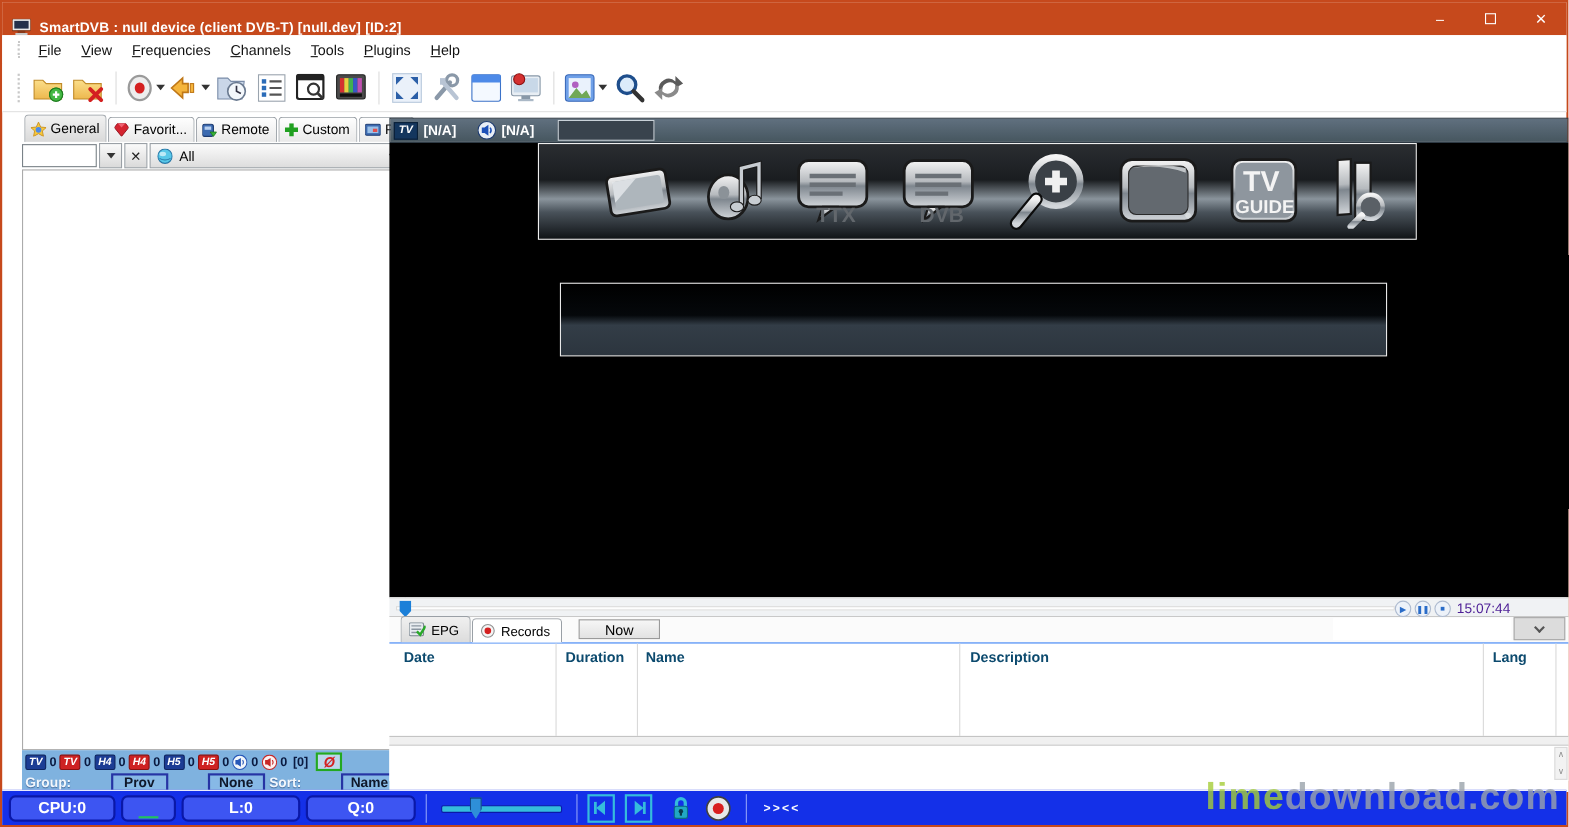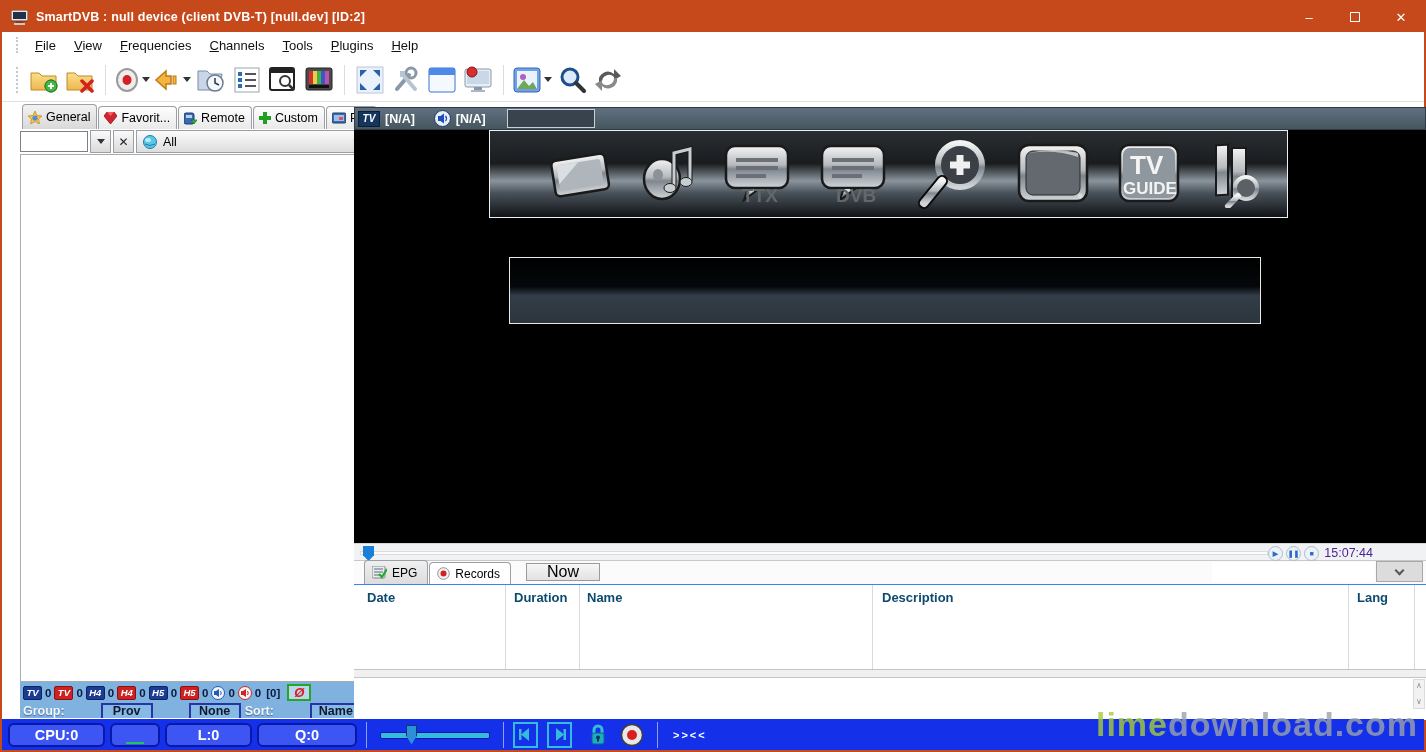--- a/index.html
+++ b/index.html
@@ -1,20 +1,20 @@
 <!DOCTYPE html>
 <html><head>
 <meta charset="utf-8">
 <style>
   * { margin:0; padding:0; box-sizing:border-box; }
   html,body { width:1426px; height:752px; overflow:hidden; font-family:"Liberation Sans", sans-serif; }
   #app { position:relative; width:1426px; height:752px; background:#fff; border:2px solid #C6491C; }
 
   
-  #titlebar { position:absolute; left:0; top:0; right:0; height:30px; background:#C6491C; display:flex; align-items:center; }
+  #titlebar { position:absolute; left:0; top:0; right:0; height:30px; background:#C6491C; display:flex; align-items:flex-end; }
   .tb-icon { margin-left:9px; width:17px; height:15px; }
   .tb-title { color:#fff; font-size:12.5px; font-weight:bold; margin-left:8px; letter-spacing:.2px; }
   .win-btns { margin-left:auto; display:flex; height:30px; }
   .win-btn { width:46px; height:30px; display:flex; align-items:center; justify-content:center; color:#fff; font-size:13px; }
   .max-glyph { width:10px; height:10px; border:1.5px solid #fff; }
 
   
   #menubar { position:absolute; left:0; top:30px; right:0; height:26px; background:#fff; display:flex; align-items:center; padding-left:14px; }
   #menubar::before { content:""; width:0; height:16px; border-left:2px dotted #C8C8C8; margin-right:8px; }
   .menu-item { padding:3px 9px; font-size:13px; color:#111; }
@@ -72,21 +72,21 @@
   .marker { position:absolute; left:9px; top:2px; width:11px; height:15px; background:#1B7FD8; clip-path:polygon(0 0,100% 0,100% 62%,50% 100%,0 62%); }
   .pctl { position:absolute; right:107px; top:2px; display:flex; gap:3px; }
   .pbtn { width:15px; height:15px; border-radius:50%; border:1px solid #AEBBD0; background:#EDF2F9; color:#2A6CC8; font-size:7px; display:flex; align-items:center; justify-content:center; font-weight:bold; }
   .ptime { position:absolute; right:53px; top:2px; font-size:12.5px; color:#4c1d95; }
 
   
   .epg { position:relative; height:159px; background:#fff; }
   .etabrow { height:24px; background:#FBFBFB; border-bottom:1px solid #3b82f6; display:flex; align-items:flex-end; padding-left:10px; }
   .etab { display:flex; align-items:center; gap:5px; border:1px solid #9AA0A6; border-bottom:none; border-radius:4px 4px 0 0; background:#fff; padding:3px 10px 3px 7px; font-size:12px; height:22px; margin-right:1px; }
   .etab.active { background:linear-gradient(#F0F0F0,#DCDCDC); height:24px; }
-  .now-btn { margin:0 0 3px 14px; width:74px; height:18px; background:linear-gradient(#F6F6F6,#E2E2E2); border:1px solid #9A9A9A; font-size:16px; display:flex; align-items:center; justify-content:center; }
+  .now-btn { margin:0 0 3px 14px; width:74px; height:18px; background:linear-gradient(#F6F6F6,#E2E2E2); border:1px solid #9A9A9A; font-size:13px; display:flex; align-items:center; justify-content:center; }
   .espacer { flex:1; }
   .einput { width:162px; height:20px; background:#fff; margin-bottom:2px; }
   .ecombo { width:47px; height:21px; background:#DCDCDC; border:1px solid #A8A8A8; margin:0 3px 2px 2px; display:flex; align-items:center; justify-content:center; }
   .etable { position:relative; height:84px; }
   .ecol { position:absolute; top:5px; font-size:13px; font-weight:bold; color:#0c4a6e; }
   .ediv { position:absolute; top:0; bottom:0; width:1px; background:#D9D9D9; }
   .esplit { height:9px; background:#F0F0F0; border-top:1px solid #C4C4C4; border-bottom:1px solid #C4C4C4; }
   .edesc { position:relative; height:32px; background:#fff; }
   .mini-scroll { position:absolute; right:1px; top:1px; width:12px; height:30px; background:#F2F2F2; border:1px solid #DADADA; display:flex; flex-direction:column; align-items:center; justify-content:space-between; padding:2px 0; color:#909090; font-size:8px; line-height:1; }
 
@@ -508,21 +508,21 @@
     </div>
   </div>
 
   <div id="bottombar">
     <div class="bpanel" style="width:97px">
         <span>CPU:0</span>
       </div>
     <div class="bpanel" style="width:50px">
         <span class="greenmark"></span>
       </div>
-    <div class="bpanel" style="width:87px">
+    <div class="bpanel" style="width:108px">
         <span>L:0</span>
       </div>
     <div class="bpanel" style="width:100px">
         <span>Q:0</span>
       </div>
     <div class="bsep"></div>
     <div class="slider">
       <div class="strack"></div>
       <div class="sthumb"></div>
     </div>

